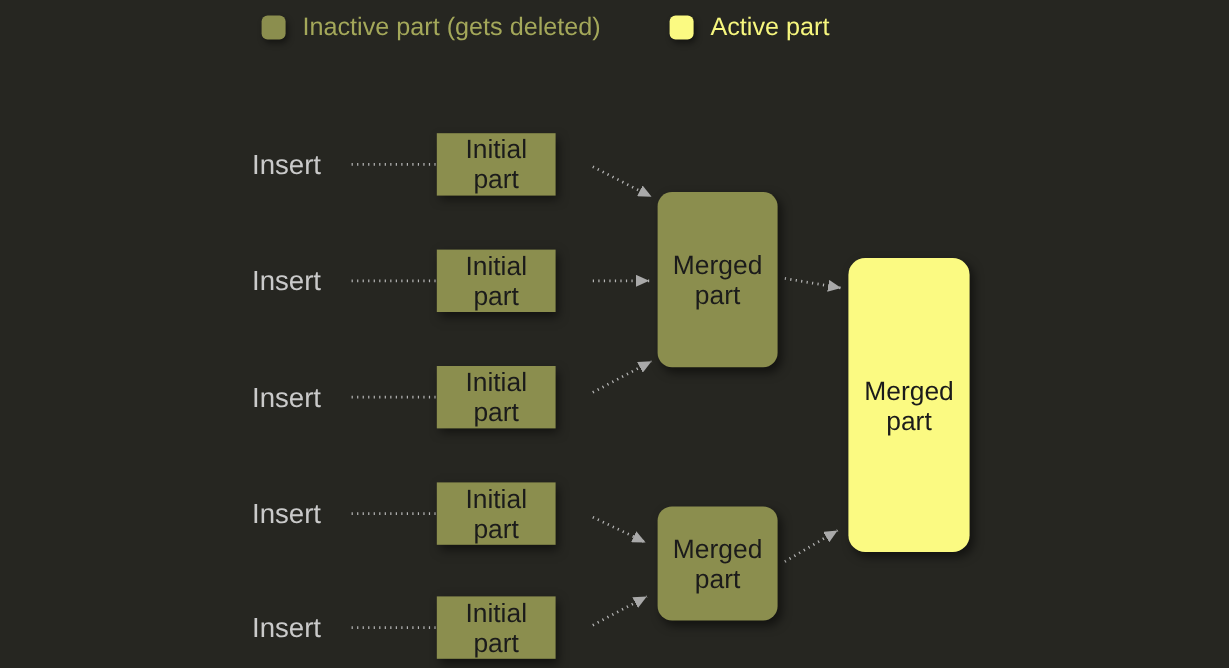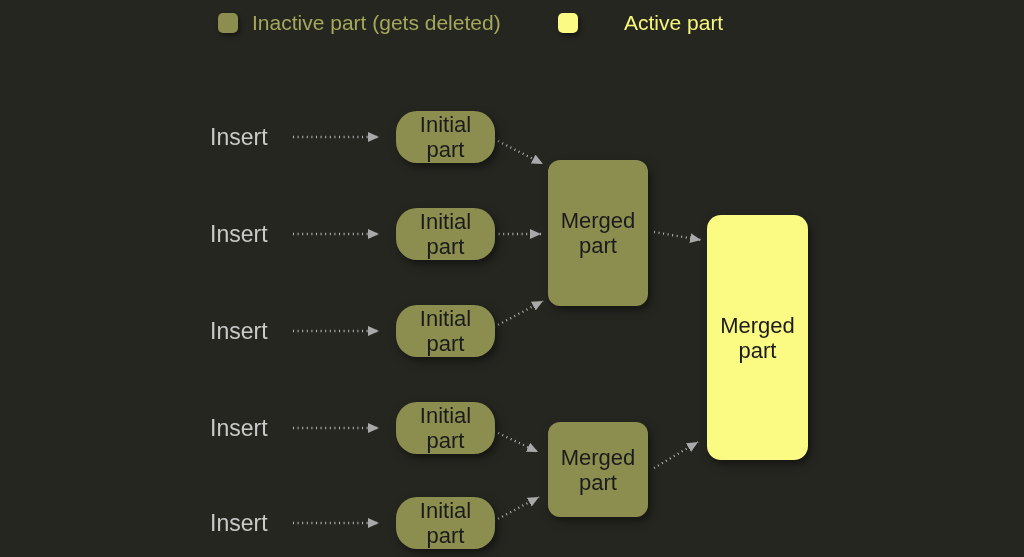--- a/index.html
+++ b/index.html
@@ -36,36 +36,36 @@
   .legend-swatch{
     position:absolute;width:20px;height:20px;border-radius:5px;top:13px;
     box-shadow:2px 3px 5px rgba(0,0,0,.45);
   }
   .legend-swatch.inactive{left:218px;background:var(--inactive-part-fill);}
   .legend-swatch.active{left:558px;background:var(--active-part-fill);}
   .legend-label{
     position:absolute;top:10px;font-size:21px;line-height:26px;white-space:nowrap;
   }
   .legend-label.inactive{left:252px;color:var(--legend-inactive-text);}
-  .legend-label.active{left:592px;color:var(--legend-active-text);margin-left:32px;}
+  .legend-label.active{left:592px;color:var(--legend-active-text);}
   .insert-label{
     position:absolute;left:210px;width:80px;
     color:var(--insert-text);
     font-size:23px;line-height:27px;
   }
   .part-box{
     position:absolute;
     display:flex;align-items:center;justify-content:center;text-align:center;
     color:var(--box-text);
     font-size:22px;line-height:25px;
     white-space:pre-line;
     box-shadow:3px 4px 8px rgba(0,0,0,.5);
   }
   .initial{
-    left:396px;width:99px;height:52px;border-radius:21px;
+    left:364px;width:99px;height:52px;border-radius:0;
     background:var(--inactive-part-fill);
   }
   .merged-inactive{
     left:548px;width:100px;border-radius:12px;
     background:var(--inactive-part-fill);
   }
   .merged-active{
     left:707px;top:215px;width:101px;height:245px;border-radius:14px;
     background:var(--active-part-fill);
   }

